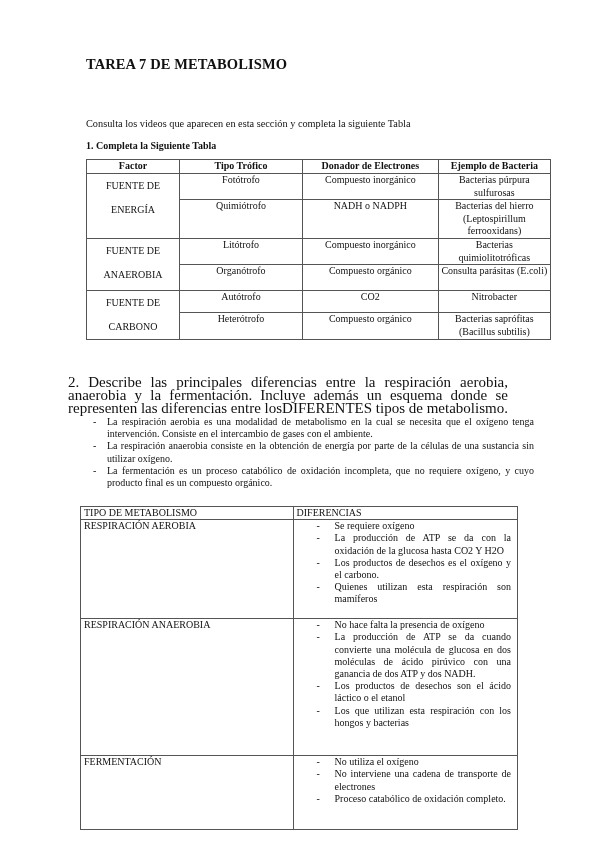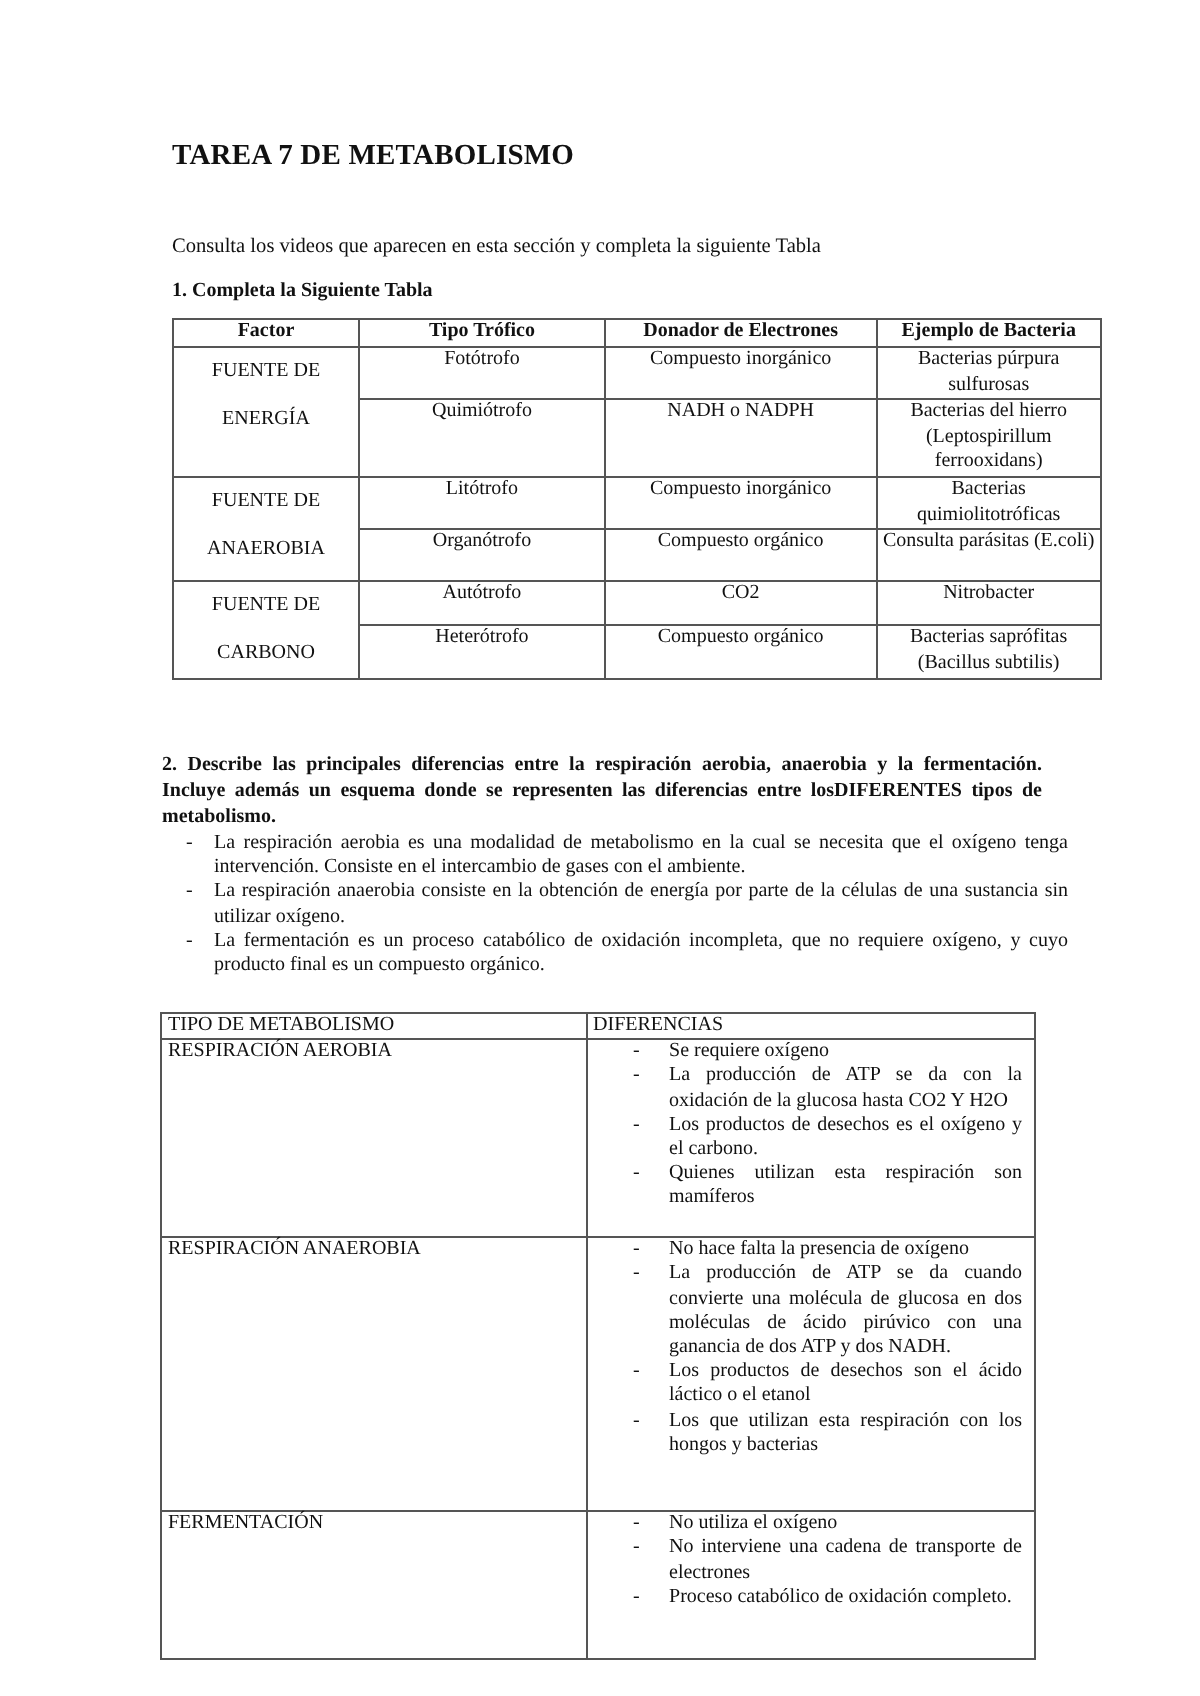--- a/index.html
+++ b/index.html
@@ -1,21 +1,21 @@
 <!DOCTYPE html>
 <html><head>
 <meta charset="utf-8">
 <style>
   html, body { margin: 0; padding: 0; background: #ffffff; }
   body {
     width: 600px; height: 848px; position: relative; overflow: hidden;
     font-family: "Liberation Serif", "DejaVu Serif", serif; color: #111;
   }
   .title {
-    position: absolute; left: 86px; top: 70px;
+    position: absolute; left: 86px; top: 56px;
     font-size: 14.5px; font-weight: bold; letter-spacing: 0.1px;
   }
   .intro {
     position: absolute; left: 86px; top: 118px; font-size: 10.3px;
   }
   .sec1 {
     position: absolute; left: 86px; top: 140px; font-size: 10px; font-weight: bold;
   }
   table { border-collapse: collapse; }
   .t1 {
@@ -30,22 +30,22 @@
   .t1 td.factor { line-height: 24px; padding-top: 0; }
   .c1 { width: 82px; } .c2 { width: 110px; } .c3 { width: 122px; } .c4 { width: 100px; }
   .t1 tr.r1 td { height: 25px; }
   .t1 tr.r2 td { height: 38px; text-align: center; }
   .t1 tr.r3 td { height: 25px; }
   .t1 tr.r4 td { height: 25px; }
   .t1 tr.r5 td { height: 20px; }
   .t1 tr.r6 td { height: 25px; }
 
   .sec2 {
-    position: absolute; left: 81px; top: 376px; width: 440px;
-    font-size: 10px; font-weight: bold; line-height: 13px; text-align: justify;
+    position: absolute; left: 68px; top: 376px; width: 440px;
+    font-size: 15px; font-weight: normal; line-height: 13px; text-align: justify;
   }
   .bullets {
     position: absolute; left: 86px; top: 416px; width: 448px;
     font-size: 10px; line-height: 12.2px; margin: 0; padding: 0; list-style: none;
   }
   .bullets li { position: relative; padding-left: 21px; text-align: justify; }
   .bullets li .dash { position: absolute; left: 7px; top: 0; }
 
   .t2 {
     position: absolute; left: 80px; top: 506px; width: 438px;

